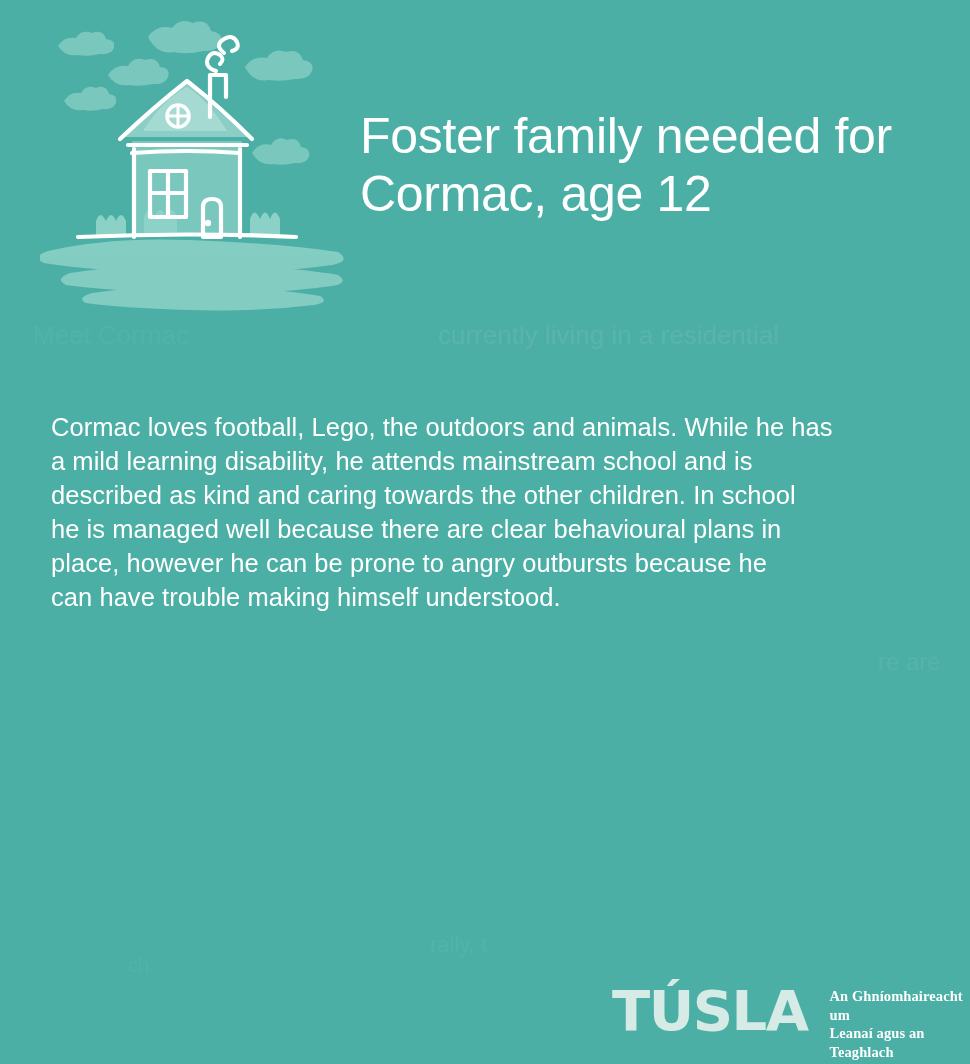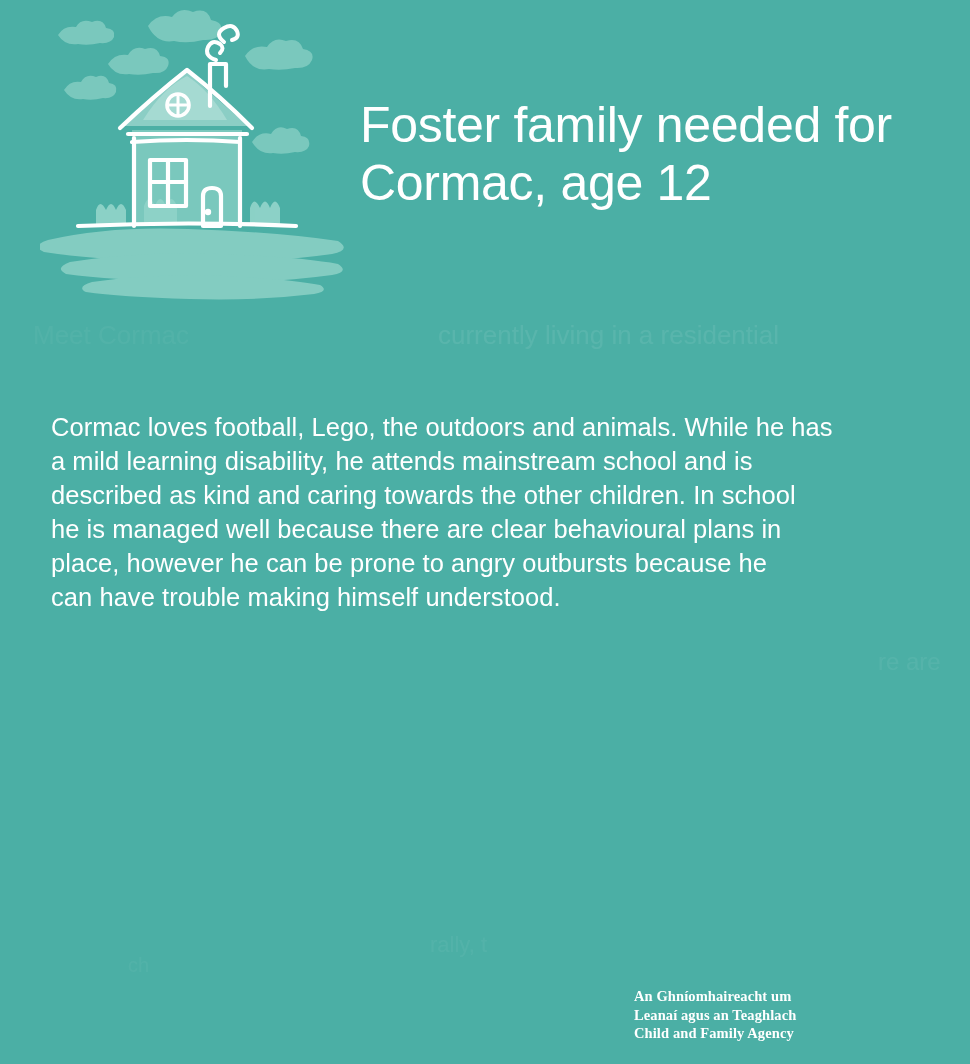--- a/index.html
+++ b/index.html
@@ -19,21 +19,21 @@
 
   .poster {
     position: absolute;
     inset: 0;
     background: #4BAFA5;
   }
 
   
   .hero {
     position: absolute;
-    top: 0;
+    top: 11px;
     left: 0;
     width: 942px;
     height: 300px;
   }
   .house-art {
     position: absolute;
     left: 40px;
     top: 8px;
     width: 310px;
     height: 292px;
@@ -212,18 +212,19 @@
   <div class="body-copy">
     <p class="para">Cormac loves football, Lego, the outdoors and animals. While he has
 a mild learning disability, he attends mainstream school and is
 described as kind and caring towards the other children. In school
 he is managed well because there are clear behavioural plans in
 place, however he can be prone to angry outbursts because he
 can have trouble making himself understood.</p>
   </div>
 
   <div class="footer-logo">
+    <div class="wordmark">TÚSLA</div>
     <div class="tagline">An Ghníomhaireacht um
 Leanaí agus an Teaghlach
 Child and Family Agency</div>
   </div>
 
 </div>
 
 </body></html>

